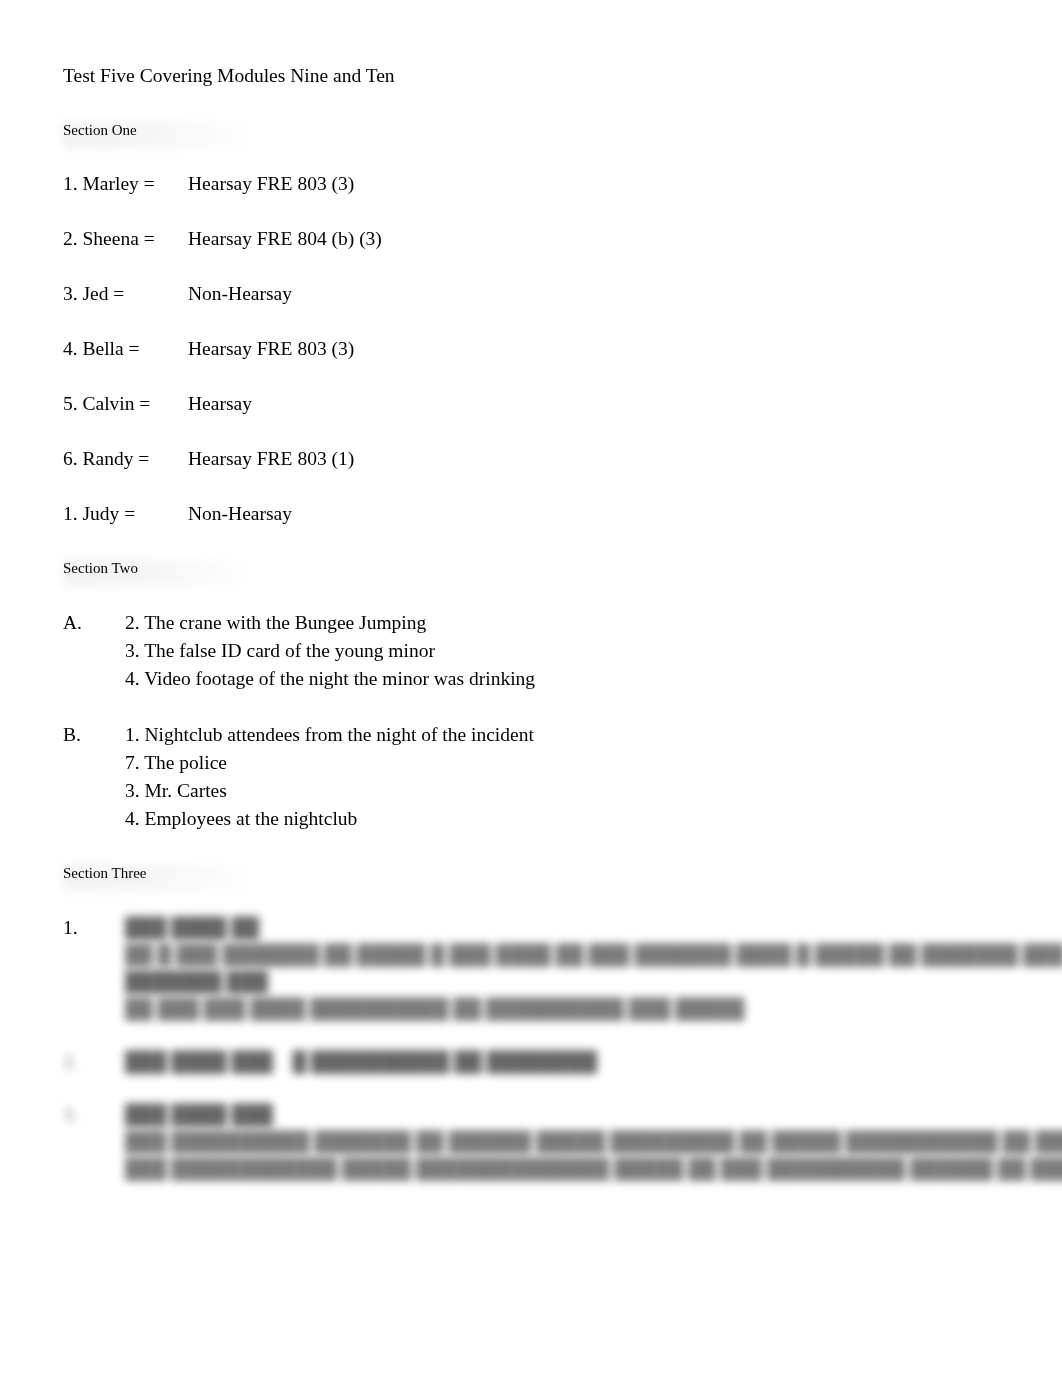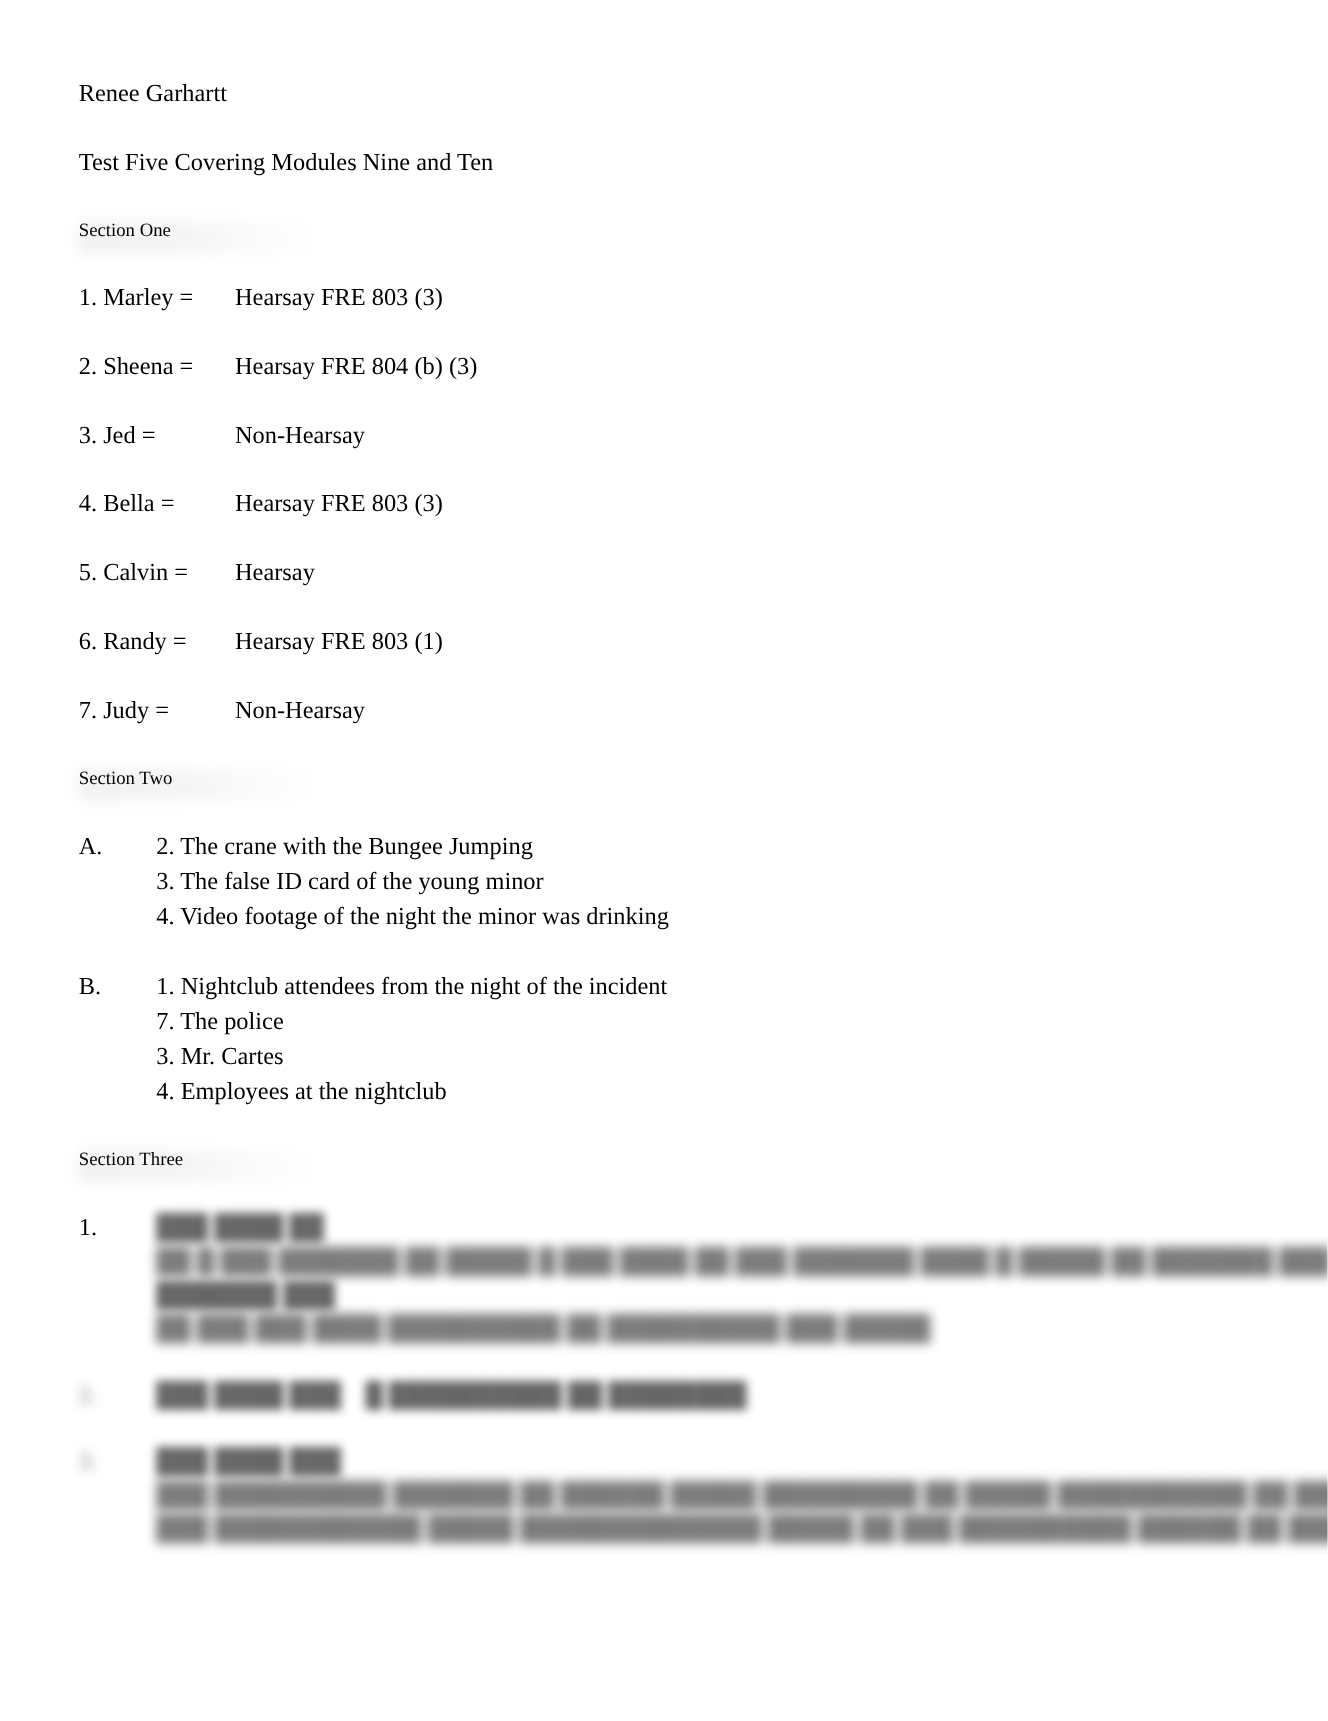--- a/index.html
+++ b/index.html
@@ -140,21 +140,20 @@
     filter: blur(4.0px);
     opacity: 0.72;
   }
 </style>
 </head>
 <body>
 
 <div id="page">
   <div class="doc">
 
-    <p class="para byline">Renee Garhartt</p>
 
     <p class="para title">Test Five Covering Modules Nine and Ten</p>
 
     <div class="section-heading-wrap">
       <span class="heading-smudge"></span>
       <span class="section-heading"><span class="ht">Section One</span></span>
     </div>
 
     <div>
       <div class="kv-row">
@@ -175,21 +174,21 @@
       </div>
       <div class="kv-row">
         <span class="kv-key">5. Calvin =</span>
         <span class="kv-val">Hearsay</span>
       </div>
       <div class="kv-row">
         <span class="kv-key">6. Randy =</span>
         <span class="kv-val">Hearsay FRE 803 (1)</span>
       </div>
       <div class="kv-row">
-        <span class="kv-key">7. Judy =</span>
+        <span class="kv-key">1. Judy =</span>
         <span class="kv-val">Non-Hearsay</span>
       </div>
     </div>
 
     <div class="section-heading-wrap">
       <span class="heading-smudge"></span>
       <span class="section-heading"><span class="ht">Section Two</span></span>
     </div>
 
     <div class="lettered-block">

